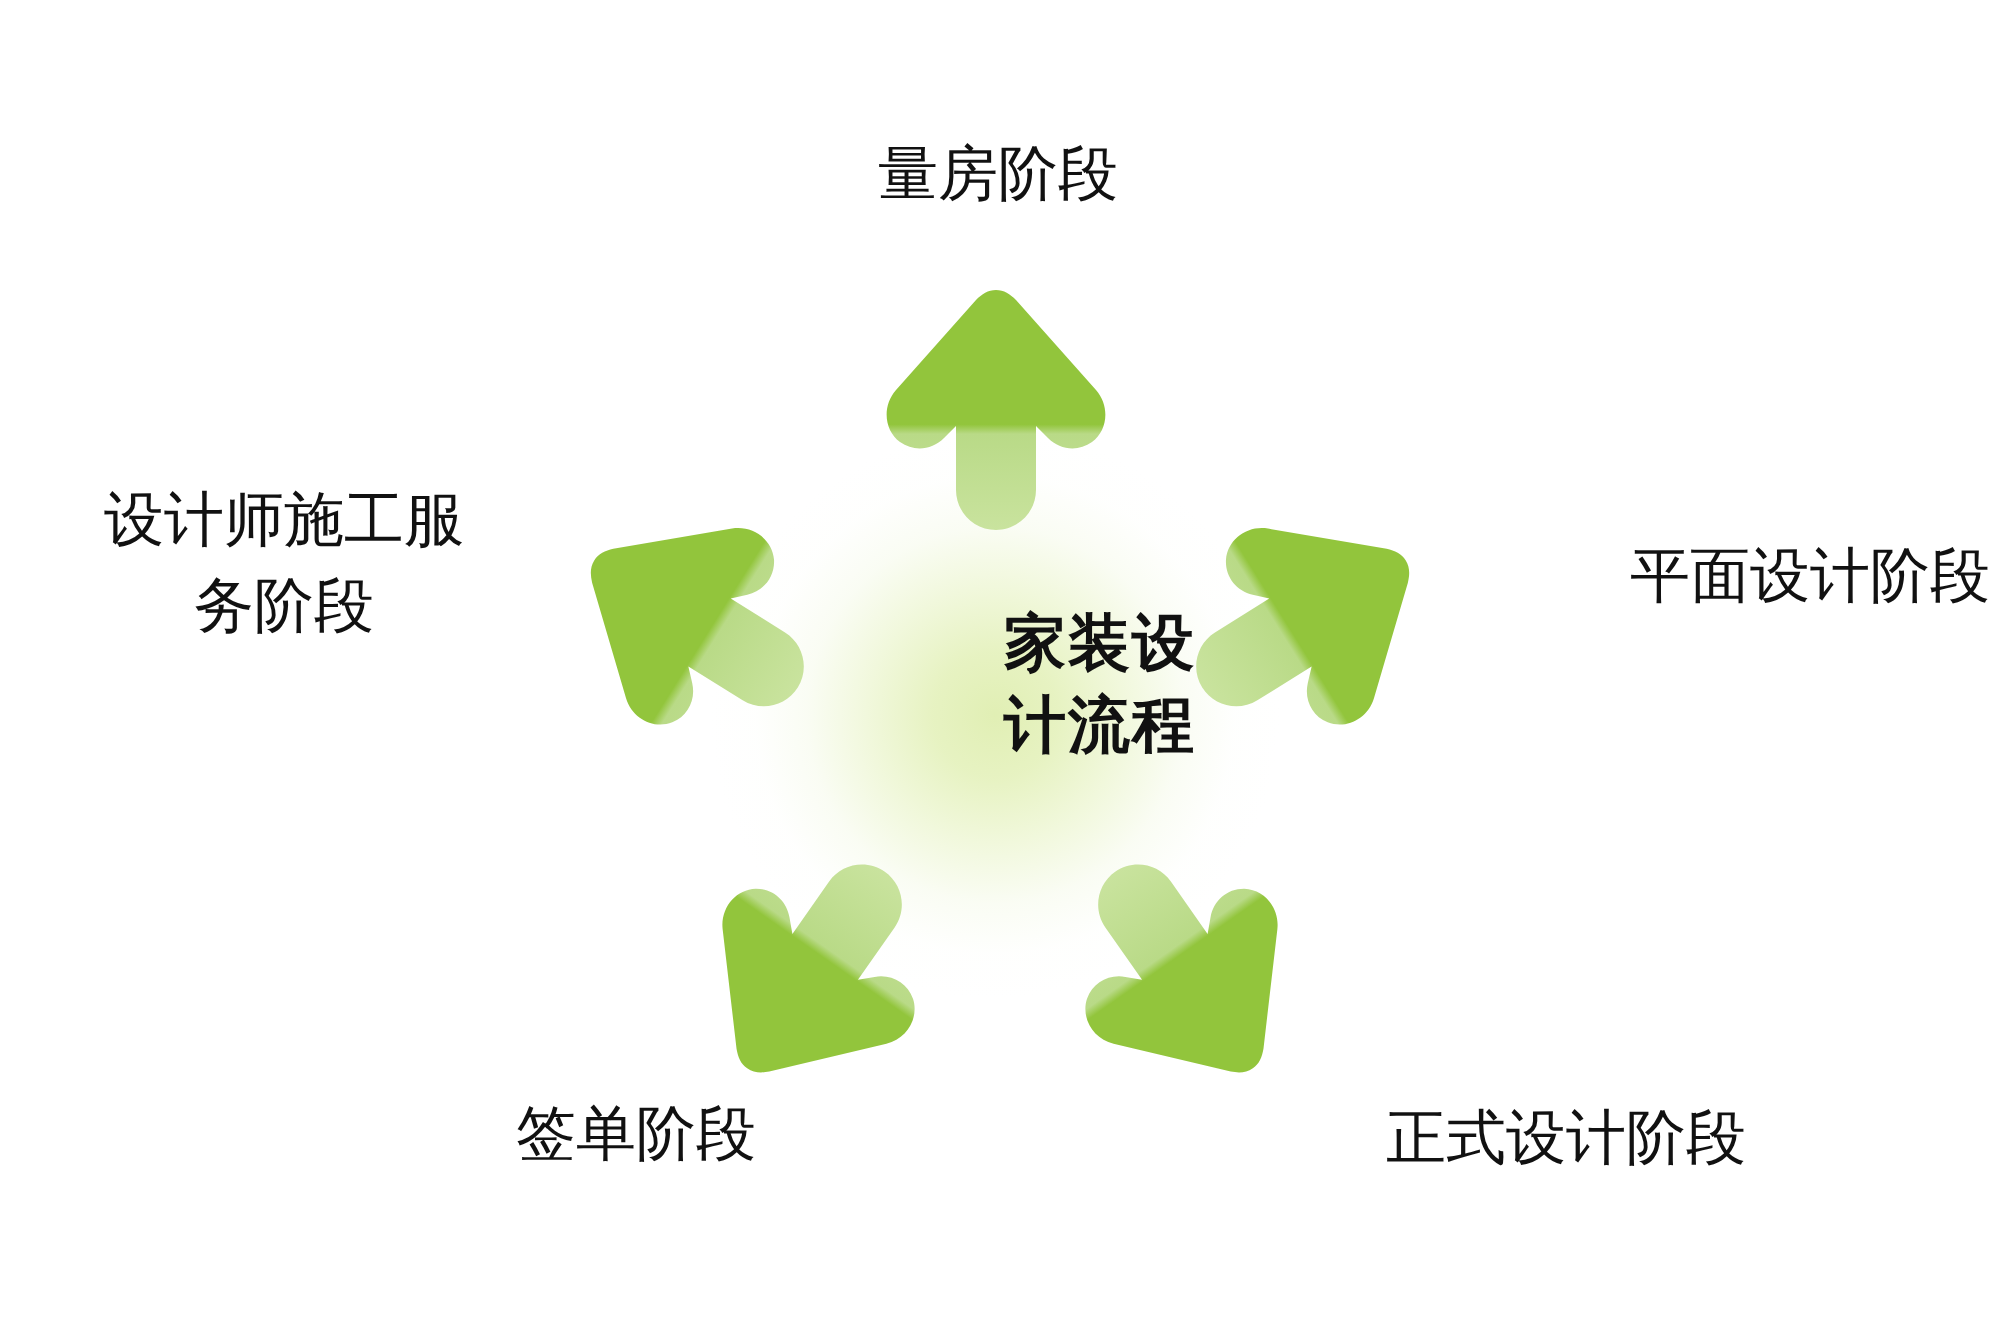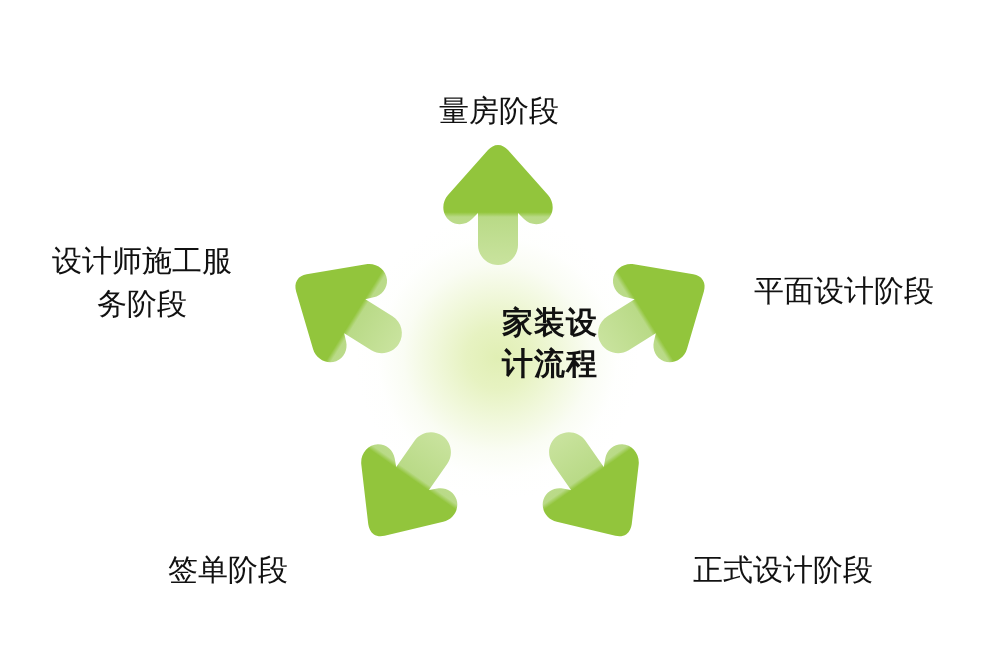--- a/index.html
+++ b/index.html
@@ -59,24 +59,24 @@
   .arrow svg { display: block; width: 160px; height: 160px; overflow: visible; }
 
   
   .stage-label {
     position: absolute;
     font-size: 30px;
     line-height: 1.42;
     color: #111111;
     white-space: pre-line;
   }
-  #label-top      { left: 386px; top:  90px; width: 226px; text-align: center; }
-  #label-right    { left: 713px; top: 270px; width: 262px; text-align: center;   }
+  #label-top      { left: 386px; top:  67px; width: 226px; text-align: center; }
+  #label-right    { left: 733px; top: 270px; width: 262px; text-align: right; font-family: Liberation Mono, monospace;   }
   #label-bottom-right { left: 650px; top: 549px; width: 266px; text-align: center; }
-  #label-bottom-left  { left: 168px; top: 549px; width: 210px; text-align: left; }
+  #label-bottom-left  { left: 168px; top: 549px; width: 210px; text-align: right; font-family: Liberation Mono, monospace; }
   #label-left     { left:  14px; top: 240px; width: 256px; text-align: center;  }
 </style>
 </head>
 <body>
 
 <div id="canvas">
 
   <div id="center-glow"></div>
 
   <div class="arrow" id="arrow-top" style="left:418px; top:125px; transform: rotate(0deg);">

